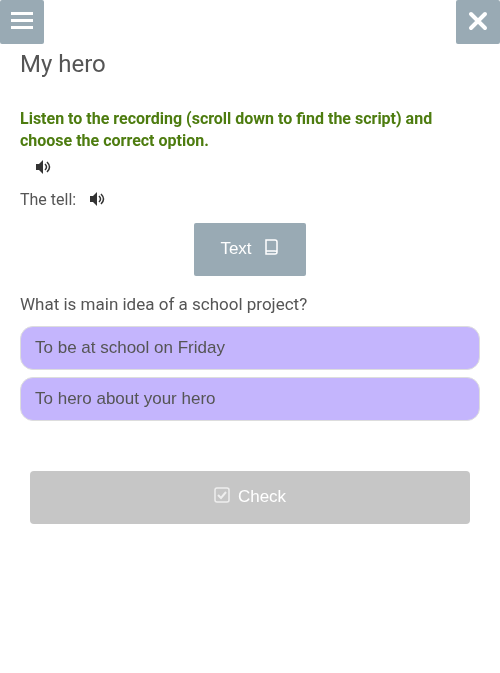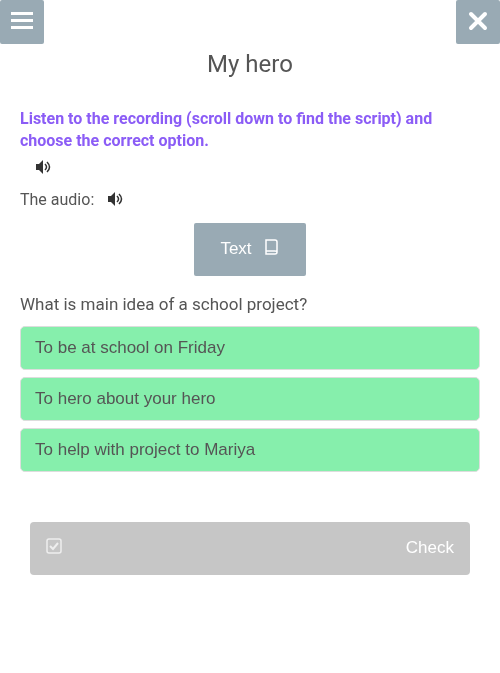--- a/index.html
+++ b/index.html
@@ -36,26 +36,25 @@
     }
     .content {
       padding: 0 20px;
     }
     .title {
       font-size: 24px;
       font-weight: 400;
       color: #555;
       margin-top: 6px;
       margin-bottom: 30px;
-      text-align: center;
     }
     .instruction {
       font-size: 16px;
       font-weight: 700;
-      color: #8b5cf6;
+      color: #4d7c0f;
       line-height: 1.4;
       margin-bottom: 6px;
     }
     .audio-icon-row {
       margin-left: 16px;
       margin-bottom: 12px;
     }
     .audio-label-row {
       display: flex;
       align-items: center;
@@ -95,39 +94,39 @@
       margin-bottom: 12px;
     }
     .options {
       display: flex;
       flex-direction: column;
       gap: 7px;
       margin-bottom: 50px;
     }
     .option {
       border: 1px solid #ddd;
-      border-radius: 5px;
+      border-radius: 13px;
       padding: 11px 14px;
       font-size: 17px;
       color: #555;
-      background: #86efac;
+      background: #c4b5fd;
       cursor: pointer;
       text-align: left;
     }
     .check-btn {
       width: calc(100% - 20px);
       margin: 0 10px;
       background: #c6c6c6;
       border: none;
       color: #ffffff;
       font-size: 17px;
       padding: 16px;
       display: flex;
       align-items: center;
-      justify-content: space-between;
+      justify-content: center;
       gap: 8px;
       cursor: pointer;
       border-radius: 4px;
     }
     .check-btn svg {
       fill: #eeeeee;
     }
   </style>
 </head>
 <body>
@@ -160,21 +159,21 @@
     <span class="speaker-icon">
       <svg width="16" height="14" viewBox="0 0 16 14">
         <path d="M0 4 L3 4 L7 0 L7 14 L3 10 L0 10 Z"></path>
         <path d="M9 4 Q12 7 9 10" stroke="#333" stroke-width="1.5" fill="none"></path>
         <path d="M11 2 Q16 7 11 12" stroke="#333" stroke-width="1.5" fill="none"></path>
       </svg>
     </span>
   </div>
 
   <div class="audio-label-row">
-    <span>The audio:</span>
+    <span>The tell:</span>
     <span class="speaker-icon">
       <svg width="16" height="14" viewBox="0 0 16 14">
         <path d="M0 4 L3 4 L7 0 L7 14 L3 10 L0 10 Z"></path>
         <path d="M9 4 Q12 7 9 10" stroke="#333" stroke-width="1.5" fill="none"></path>
         <path d="M11 2 Q16 7 11 12" stroke="#333" stroke-width="1.5" fill="none"></path>
       </svg>
     </span>
   </div>
 
   <div class="text-btn-wrap">
@@ -186,21 +185,20 @@
         </svg>
       </span>
     </button>
   </div>
 
   <p class="question">What is main idea of a school project?</p>
 
   <div class="options">
     <button class="option">To be at school on Friday</button>
     <button class="option">To hero about your hero</button>
-    <button class="option">To help with project to Mariya</button>
   </div>
 
   <button class="check-btn">
     <span>
       <svg width="16" height="16" viewBox="0 0 16 16">
         <rect x="1" y="1" width="14" height="14" rx="2" stroke="#eeeeee" stroke-width="1.5" fill="none"></rect>
         <path d="M4 8 L7 11 L12 5" stroke="#eeeeee" stroke-width="2" fill="none"></path>
       </svg>
     </span>
     <span>Check</span>

